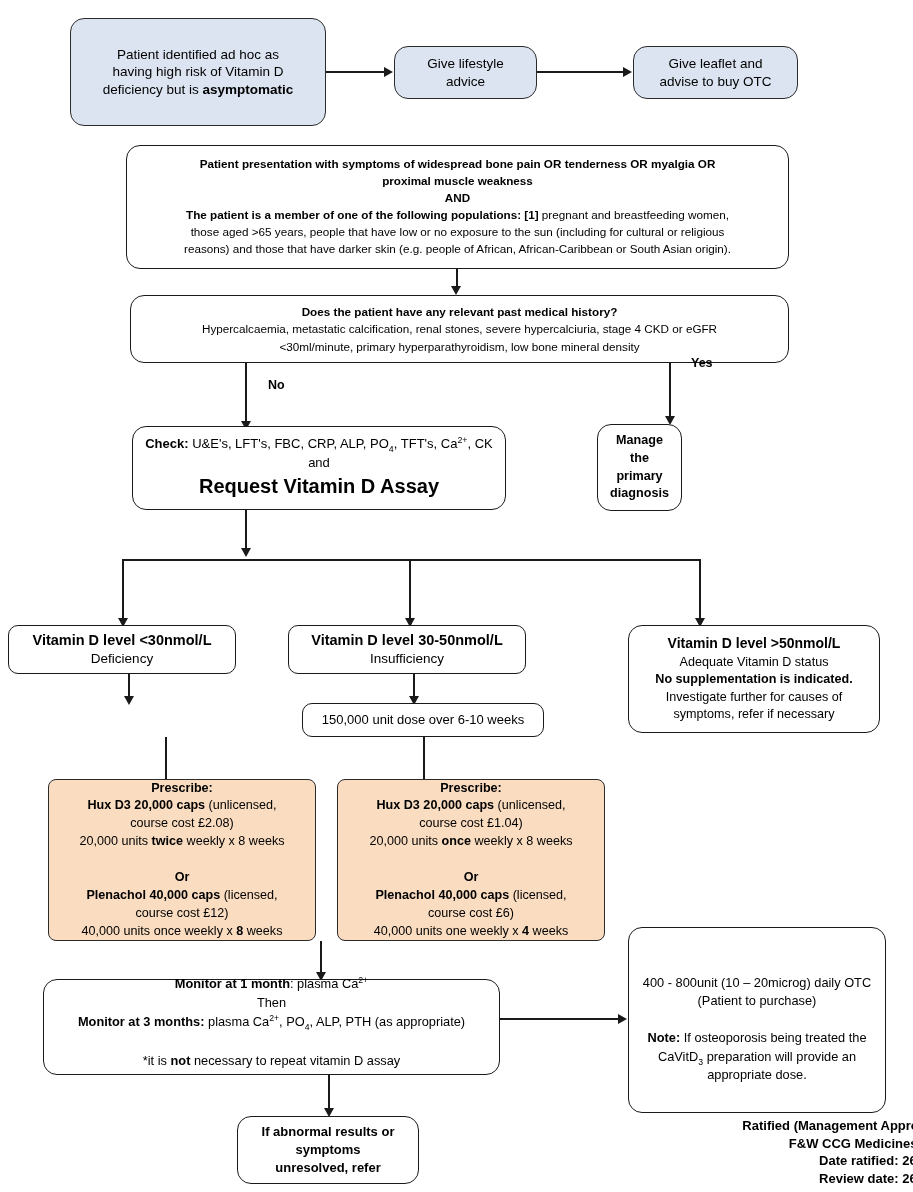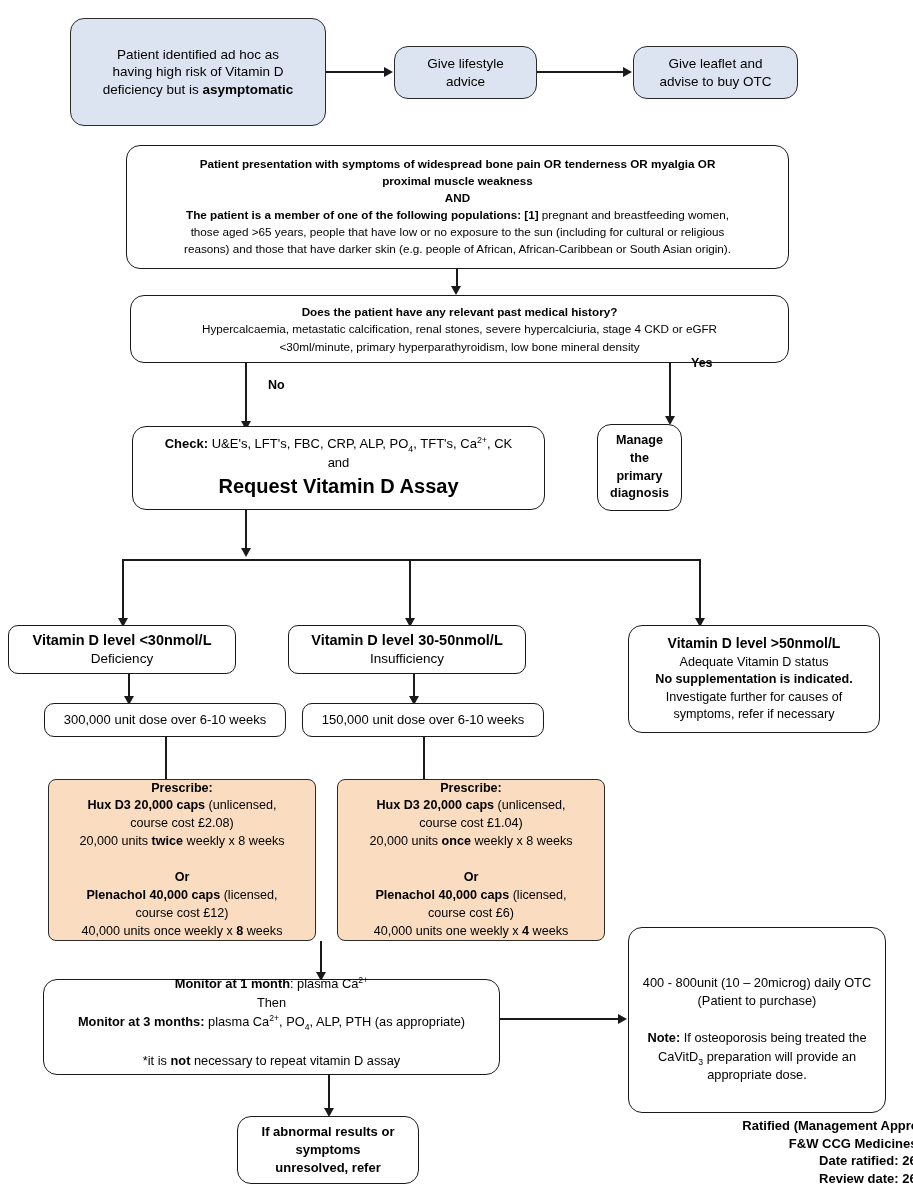--- a/index.html
+++ b/index.html
@@ -124,21 +124,21 @@
   </div>
 
   <div class="vline" style="left:245px; top:363px; height:62px;"></div>
   <div class="arrow-down" style="left:240.5px; top:421px;"></div>
   <div class="edge-label" style="left:268px; top:378px;">No</div>
 
   <div class="vline" style="left:669px; top:363px; height:57px;"></div>
   <div class="arrow-down" style="left:664.5px; top:416px;"></div>
   <div class="edge-label" style="left:691px; top:356px;">Yes</div>
 
-  <div class="node" style="left:132px; top:426px; width:413px; height:84px; font-size:13px; line-height:1.45;">
+  <div class="node" style="left:132px; top:426px; width:374px; height:84px; font-size:13px; line-height:1.45;">
     <span class="line"><b>Check:</b><span> U&amp;E's, LFT's, FBC, CRP, ALP, PO</span><sub>4</sub><span>, TFT's, Ca</span><sup>2+</sup><span>, CK</span></span>
     <span class="line">and</span>
     <span class="line b" style="font-size:20px;">Request Vitamin D Assay</span>
   </div>
 
   <div class="node" style="left:597px; top:424px; width:85px; height:87px; font-size:12.6px; line-height:1.4; font-weight:bold;">
     <span class="line">Manage</span>
     <span class="line">the</span>
     <span class="line">primary</span>
     <span class="line">diagnosis</span>
@@ -174,23 +174,20 @@
     <span class="line">Investigate further for causes of</span>
     <span class="line">symptoms, refer if necessary</span>
   </div>
 
   <div class="vline" style="left:128px; top:674px; height:26px;"></div>
   <div class="arrow-down" style="left:123.5px; top:696px;"></div>
 
   <div class="vline" style="left:413px; top:674px; height:26px;"></div>
   <div class="arrow-down" style="left:408.5px; top:696px;"></div>
 
-  <div class="node sharp" style="left:44px; top:703px; width:242px; height:34px; font-size:13px;">
-    <span class="line">300,000 unit dose over 6-10 weeks</span>
-  </div>
 
   <div class="node sharp" style="left:302px; top:703px; width:242px; height:34px; font-size:13px;">
     <span class="line">150,000 unit dose over 6-10 weeks</span>
   </div>
 
   <div class="vline" style="left:165px; top:737px; height:42px;"></div>
   <div class="vline" style="left:423px; top:737px; height:42px;"></div>
 
   <div class="node orange" style="left:48px; top:779px; width:268px; height:162px; font-size:12.6px; line-height:1.42;">
     <span class="line b">Prescribe:</span>

